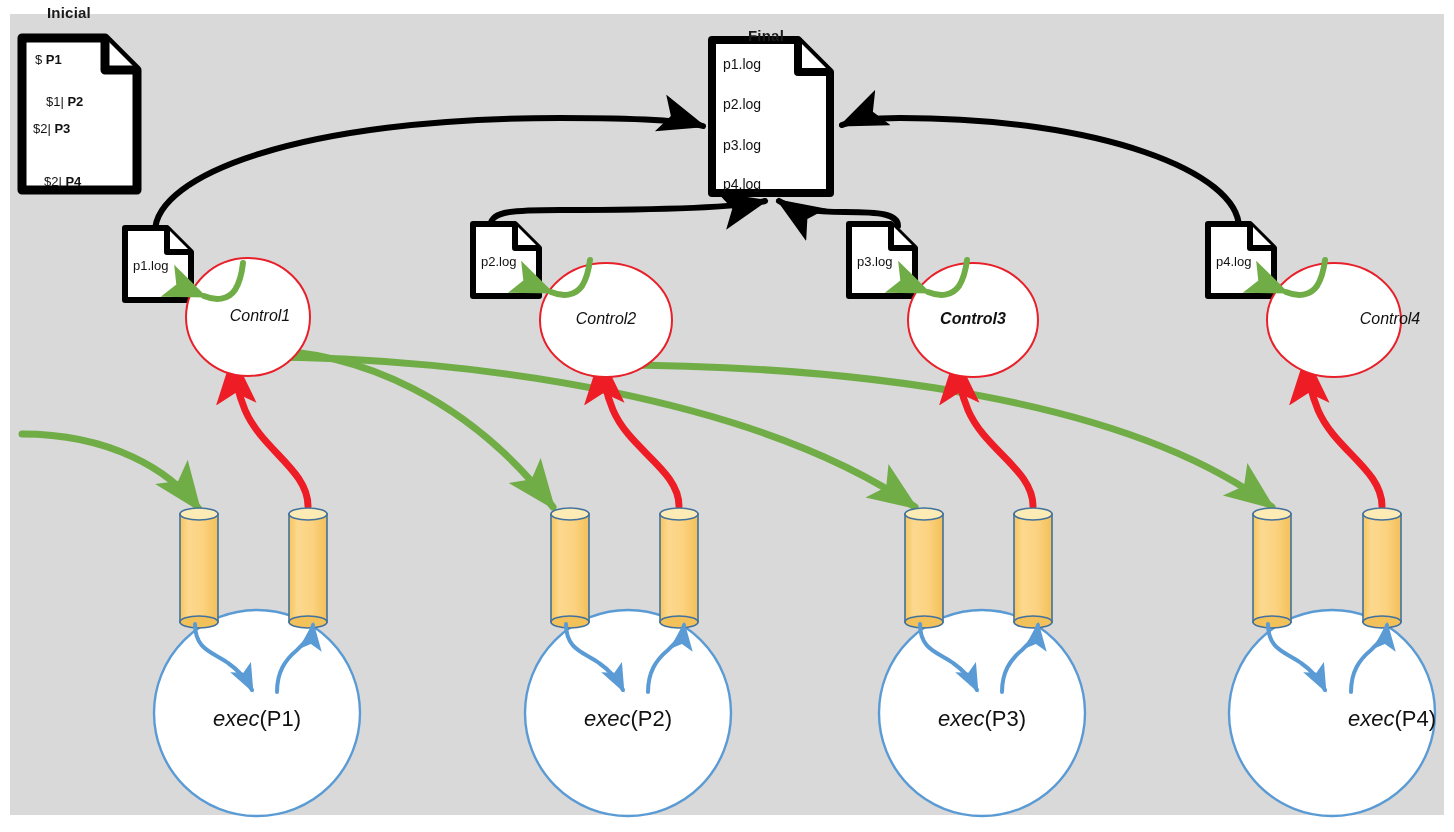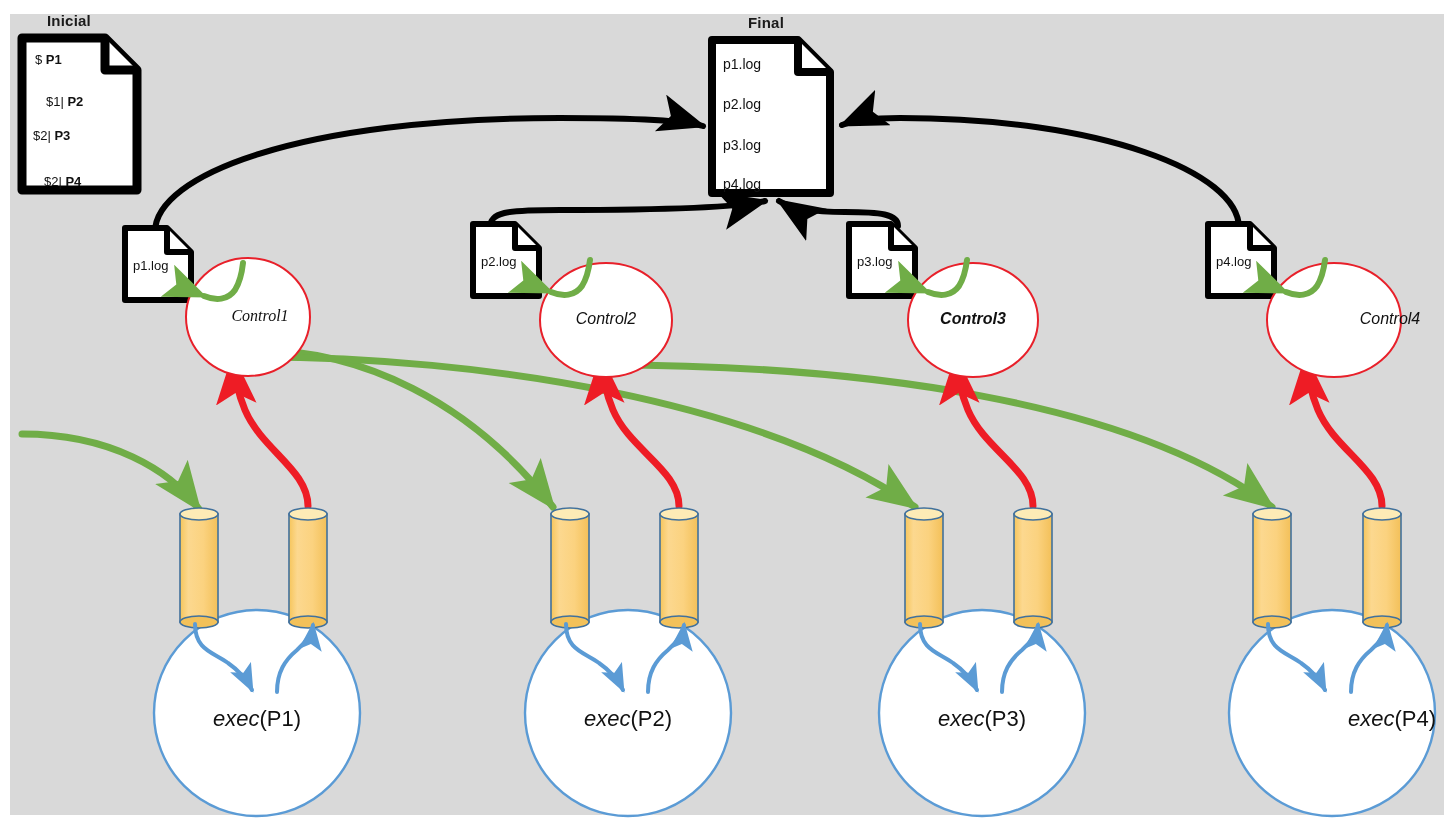--- a/index.html
+++ b/index.html
@@ -207,48 +207,48 @@
     </g>
     <g>
       <rect x="1363" y="514" width="38" height="108" fill="url(#cyl-grad)" stroke="#41719c" stroke-width="1.6"></rect>
       <ellipse cx="1382" cy="514" rx="19" ry="6" fill="#fdebb6" stroke="#41719c" stroke-width="1.6"></ellipse>
       <ellipse cx="1382" cy="622" rx="19" ry="6" fill="#f3c159" stroke="#41719c" stroke-width="1.6"></ellipse>
     </g>
     <path d="M1268,624 C1268,650 1286,652 1301,663 C1314,672 1320,680 1325,690" fill="none" stroke="#5b9bd5" stroke-width="4" stroke-linecap="round" marker-end="url(#mk-blue)"></path>
     <path d="M1351,692 C1351,672 1359,660 1371,650 C1381,641 1386,634 1387,625" fill="none" stroke="#5b9bd5" stroke-width="4" stroke-linecap="round" marker-end="url(#mk-blue)"></path>
   </svg>
 
-  <div class="lbl" style="left:47px;top:12px;">Inicial</div>
-
-  <div class="lbl" style="left:748px;top:14px;">Final</div>
+  <div class="lbl" style="left:47px;top:4px;">Inicial</div>
+
+  <div class="lbl" style="left:748px;top:27px;">Final</div>
 
   <div class="doctext big-doc-line" style="left:35px;top:52px;">
     <span>$ </span><b>P1</b>
   </div>
   <div class="doctext big-doc-line" style="left:46px;top:94px;">
     <span>$1| </span><b>P2</b>
   </div>
-  <div class="doctext big-doc-line" style="left:33px;top:128px;">
+  <div class="doctext big-doc-line" style="left:33px;top:121px;">
     <span>$2| </span><b>P3</b>
   </div>
   <div class="doctext big-doc-line" style="left:44px;top:174px;">
     <span>$2| </span><b>P4</b>
   </div>
 
   <div class="doctext final-line" style="left:723px;top:56px;">p1.log</div>
   <div class="doctext final-line" style="left:723px;top:96px;">p2.log</div>
   <div class="doctext final-line" style="left:723px;top:137px;">p3.log</div>
   <div class="doctext final-line" style="left:723px;top:176px;">p4.log</div>
 
   <div class="doctext small-doc-line" style="left:133px;top:258px;">p1.log</div>
   <div class="doctext small-doc-line" style="left:481px;top:254px;">p2.log</div>
   <div class="doctext small-doc-line" style="left:857px;top:254px;">p3.log</div>
   <div class="doctext small-doc-line" style="left:1216px;top:254px;">p4.log</div>
 
-  <div class="ctrl-label" style="left:188px;top:307px;width:144px;font-family:Liberation Serif, serif;">Control1</div>
+  <div class="ctrl-label" style="left:188px;top:307px;width:144px;">Control1</div>
   <div class="ctrl-label" style="left:546px;top:310px;width:120px;">Control2</div>
   <div class="ctrl-label" style="left:913px;top:310px;width:120px;font-weight:bold;">Control3</div>
   <div class="ctrl-label" style="left:1330px;top:310px;width:120px;">Control4</div>
 
   <div class="exec-label" style="left:177px;top:706px;width:160px;">
     <i>exec</i><span>(P1)</span>
   </div>
   <div class="exec-label" style="left:548px;top:706px;width:160px;">
     <i>exec</i><span>(P2)</span>
   </div>

